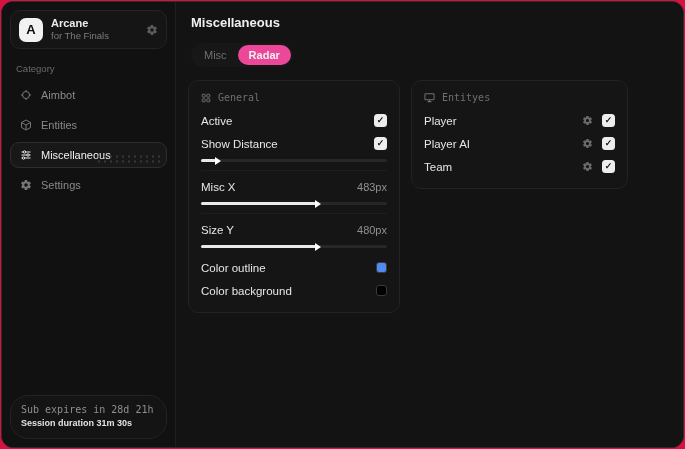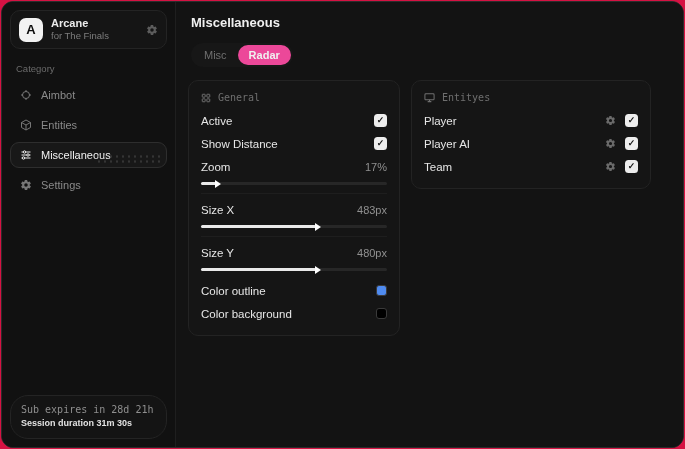--- a/index.html
+++ b/index.html
@@ -105,21 +105,21 @@
   }
   .tab.active { background:#ec4899; color:#f0f0f0; font-weight:bold; }
   .panels { display:flex; align-items:flex-start; gap:11px; margin-top:13px; }
   .panel {
     background:#151515;
     border:1px solid #232323;
     border-radius:10px;
     padding:9px 12px 10px 12px;
   }
   .panel-general { width:212px; }
-  .panel-entities { width:240px; }
+  .panel-entities { width:217px; }
   .panel-header {
     display:flex; align-items:center; gap:7px;
     color:#6f6f6f;
     font-family:"DejaVu Sans Mono", monospace;
     font-size:10px;
     margin:2px 0 6px 0;
   }
   .panel-header .ic { display:flex; color:#6f6f6f; }
   .row {
     display:flex; align-items:center; justify-content:space-between;
@@ -274,32 +274,28 @@
             </span>
         </div>
 
         <div class="row">
           <span class="row-label">Show Distance</span>
           <span class="checkbox">
               <span class="mark">✓</span>
             </span>
         </div>
 
-        <div class="row">
-          <span class="row-label">Zoom</span>
-          <span class="row-value">17%</span>
-        </div>
         <div class="slider-track">
           <div class="slider-fill" style="width: 8%;"></div>
         </div>
 
         <div class="hairline"></div>
 
         <div class="row">
-          <span class="row-label">Size X</span>
+          <span class="row-label">Misc X</span>
           <span class="row-value">483px</span>
         </div>
         <div class="slider-track">
           <div class="slider-fill" style="width: 62%;"></div>
         </div>
 
         <div class="hairline"></div>
 
         <div class="row">
           <span class="row-label">Size Y</span>

